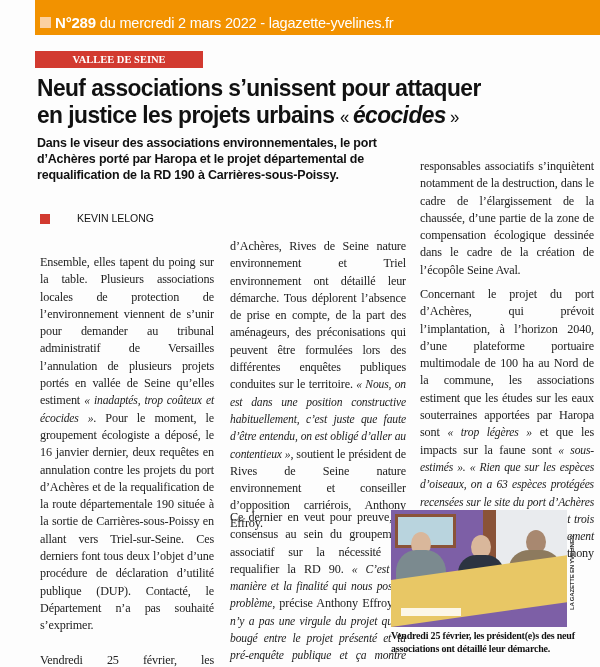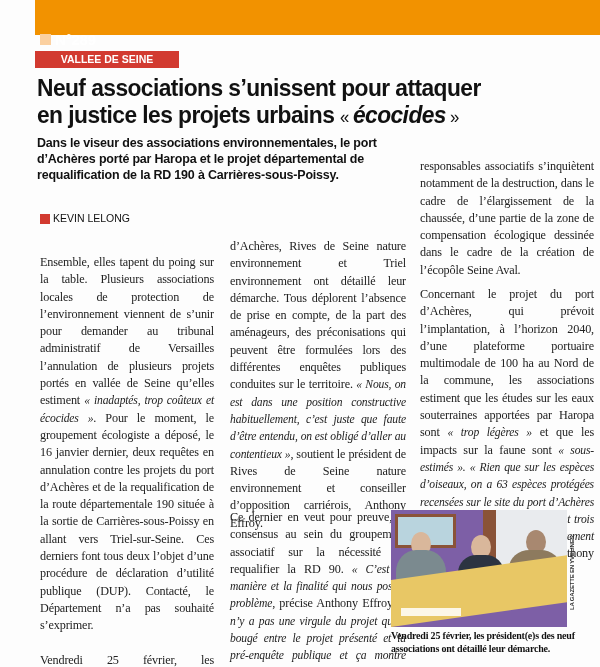--- a/index.html
+++ b/index.html
@@ -1,31 +1,31 @@
 <!DOCTYPE html>
 <html><head>
   <meta charset="utf-8">
   <style>
     html, body { margin: 0; padding: 0; background: #fdfdfd; }
     body { width: 600px; height: 667px; position: relative; overflow: hidden; font-family: "Liberation Serif", serif; color: #222; }
 
     .top-band { position: absolute; left: 35px; top: 0; width: 565px; height: 35px; background: #f29200; }
-    .top-band .issue { position: absolute; left: 5px; top: 14px; font-family: "Liberation Sans", sans-serif; font-size: 14.5px; color: #fff; white-space: nowrap; display: flex; align-items: center; letter-spacing: -0.2px; margin-top: 17px; }
+    .top-band .issue { position: absolute; left: 5px; top: 14px; font-family: "Liberation Sans", sans-serif; font-size: 14.5px; color: #fff; white-space: nowrap; display: flex; align-items: center; letter-spacing: -0.2px; }
     .top-band .sq { display: inline-block; width: 11px; height: 11px; background: #fbd0a0; margin-right: 4px; }
     .top-band .num { font-weight: bold; margin-right: 4px; font-size: 15px; }
 
-    .rubric { position: absolute; left: 35px; top: 51px; width: 144px; height: 17px; background: #d23a30; color: #fff; font-family: Liberation Sans, sans-serif; font-weight: bold; font-size: 10.5px; text-align: center; line-height: 17px; }
+    .rubric { position: absolute; left: 35px; top: 51px; width: 168px; height: 17px; background: #d23a30; color: #fff; font-family: Liberation Serif, serif; font-weight: bold; font-size: 10.5px; text-align: center; line-height: 17px; }
 
     .headline { position: absolute; left: 37px; top: 74px; width: 560px; font-family: "Liberation Sans", sans-serif; font-weight: bold; font-size: 24.5px; line-height: 27px; color: #111; letter-spacing: -0.6px; transform: scaleX(0.93); transform-origin: left top; }
     .headline .it { font-style: italic; }
     .headline .q { font-weight: normal; font-size: 18px; }
 
     .chapo { position: absolute; left: 37px; top: 135px; width: 370px; font-family: "Liberation Sans", sans-serif; font-weight: bold; font-size: 13px; line-height: 16px; color: #111; letter-spacing: -0.2px; transform: scaleX(0.96); transform-origin: left top; }
 
-    .byline { position: absolute; left: 40px; top: 212px; font-family: "Liberation Sans", sans-serif; font-size: 10.5px; color: #111; display: flex; align-items: flex-end; }
+    .byline { position: absolute; left: 40px; top: 212px; font-family: "Liberation Sans", sans-serif; font-size: 10.5px; color: #111; display: flex; align-items: flex-end; gap: 24px; }
     .byline .sq { display: inline-block; width: 10px; height: 10px; background: #d23a30; margin-right: 3px; }
 
     .col { position: absolute; font-size: 12.2px; line-height: 17.3px; text-align: justify; color: #222; letter-spacing: -0.15px; margin-top: 24px; }
     .col p { margin: 0; }
     .col p + p { margin-top: 17px; }
     .col i { font-size: 11.6px; }
     .col1 { left: 40px; top: 230px; width: 174px; }
     .col2 { left: 230px; top: 214px; width: 176px; }
     .col2b { left: 230px; top: 485px; width: 176px; }
     .col3 { left: 420px; top: 134px; width: 174px; }
@@ -49,20 +49,21 @@
     .credit { position: absolute; left: 569px; top: 520px; width: 10px; height: 105px; writing-mode: vertical-rl; transform: rotate(180deg); font-family: "Liberation Sans", sans-serif; font-weight: bold; font-size: 6px; color: #333; letter-spacing: -0.2px; text-align: center; }
     .caption { position: absolute; left: 391px; top: 630px; width: 200px; font-family: Liberation Serif, serif; font-weight: bold; font-size: 10px; line-height: 12.5px; color: #111; letter-spacing: -0.2px; }
   </style>
 </head>
 <body>
 
 <div class="top-band">
   <div class="issue">
     <span class="sq"></span>
     <span class="num">N°289</span>
+    <span>du mercredi 2 mars 2022 - lagazette-yvelines.fr</span>
   </div>
 </div>
 
 <div class="rubric">VALLEE DE SEINE</div>
 
 <h1 class="headline" style="margin:0;">
   <span>Neuf associations s’unissent pour attaquer</span><br>
   <span>en justice les projets urbains </span><span class="q">« </span><span class="it">écocides</span><span class="q"> »</span>
 </h1>
 

